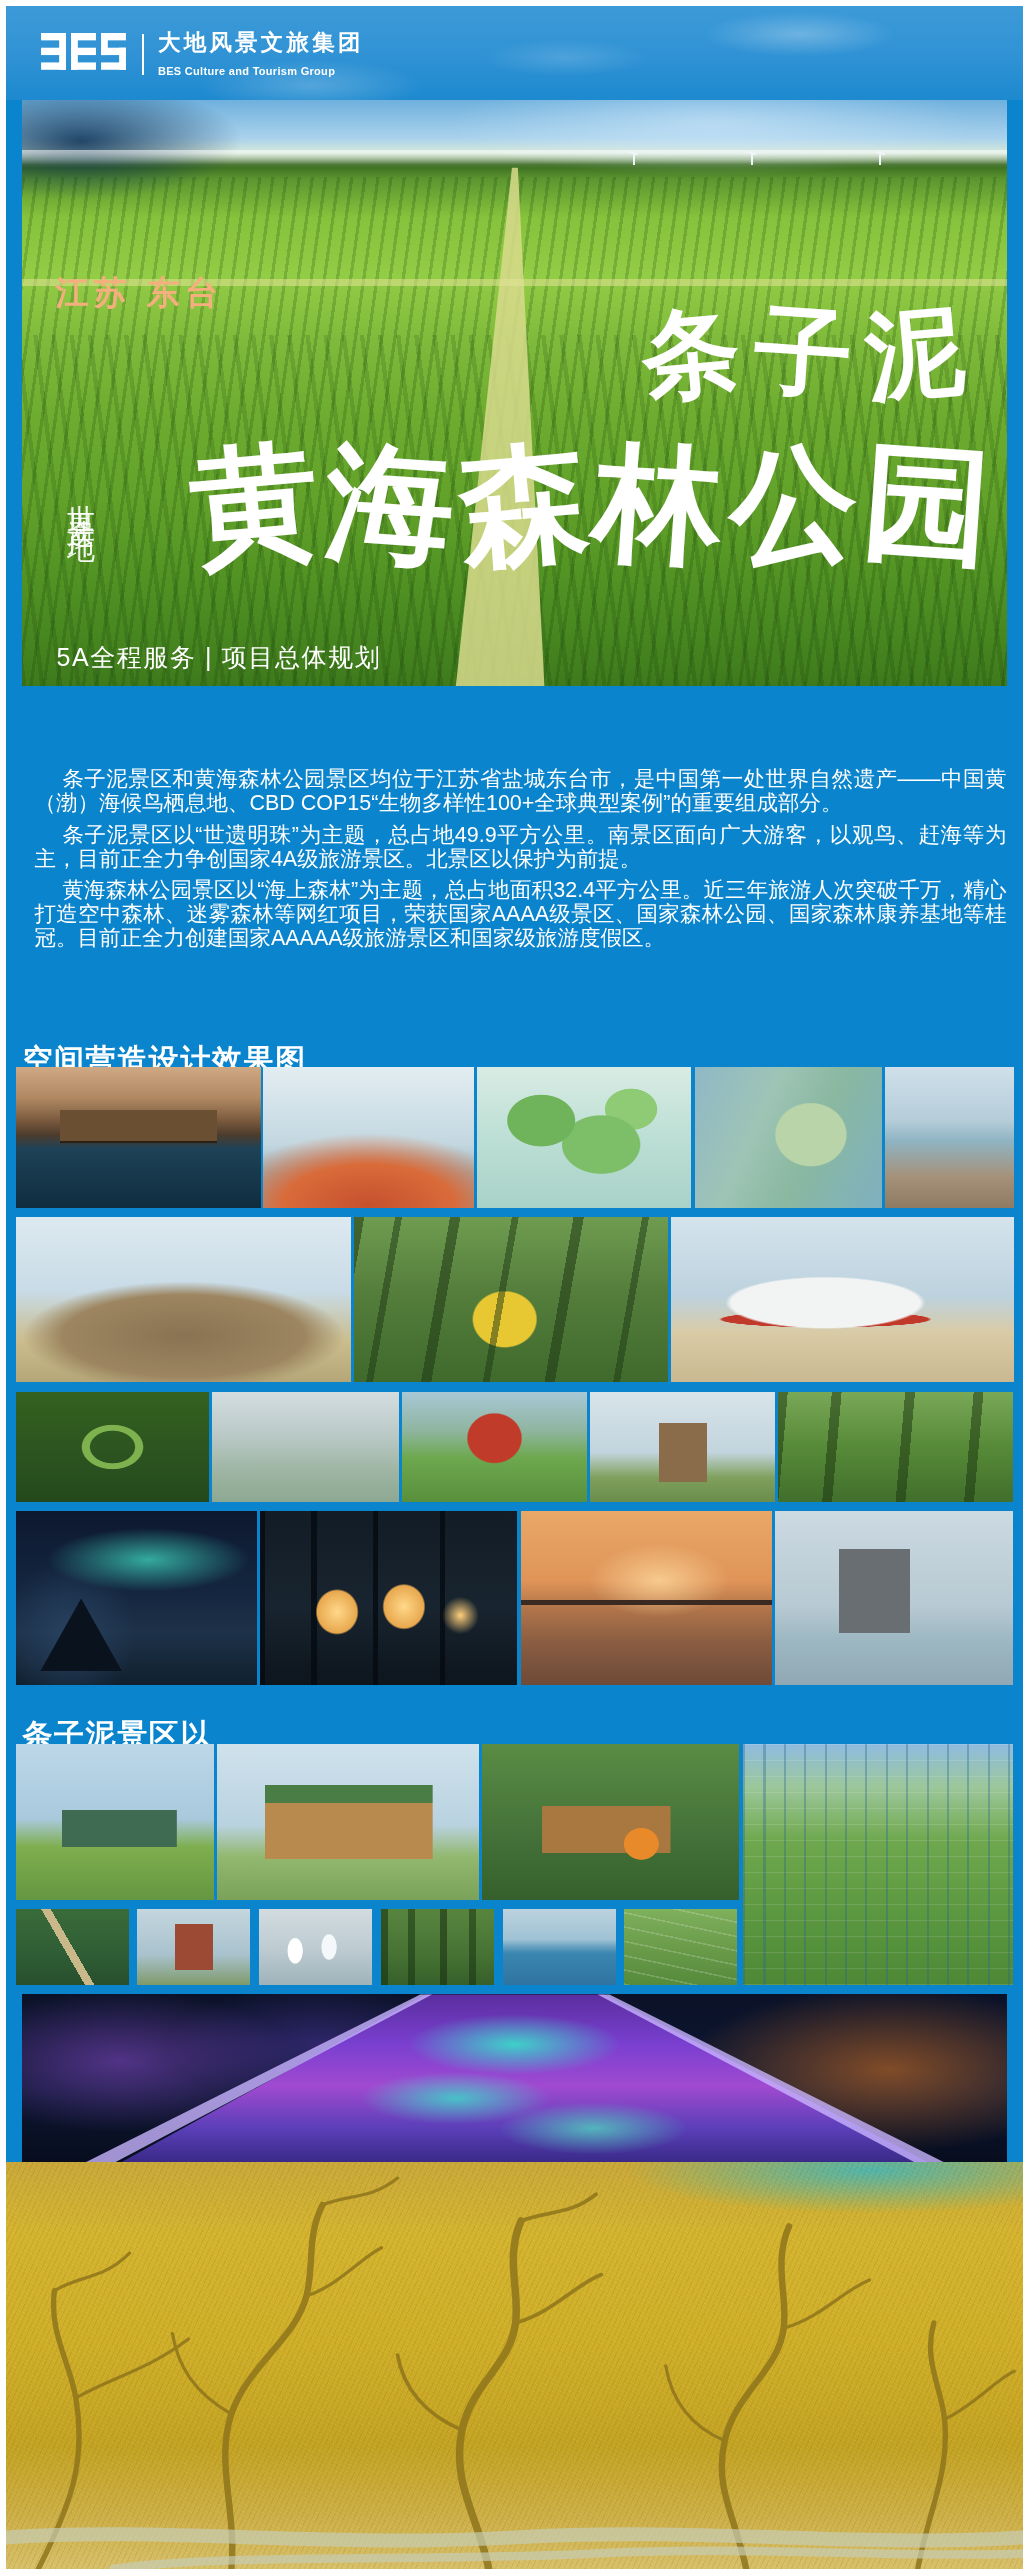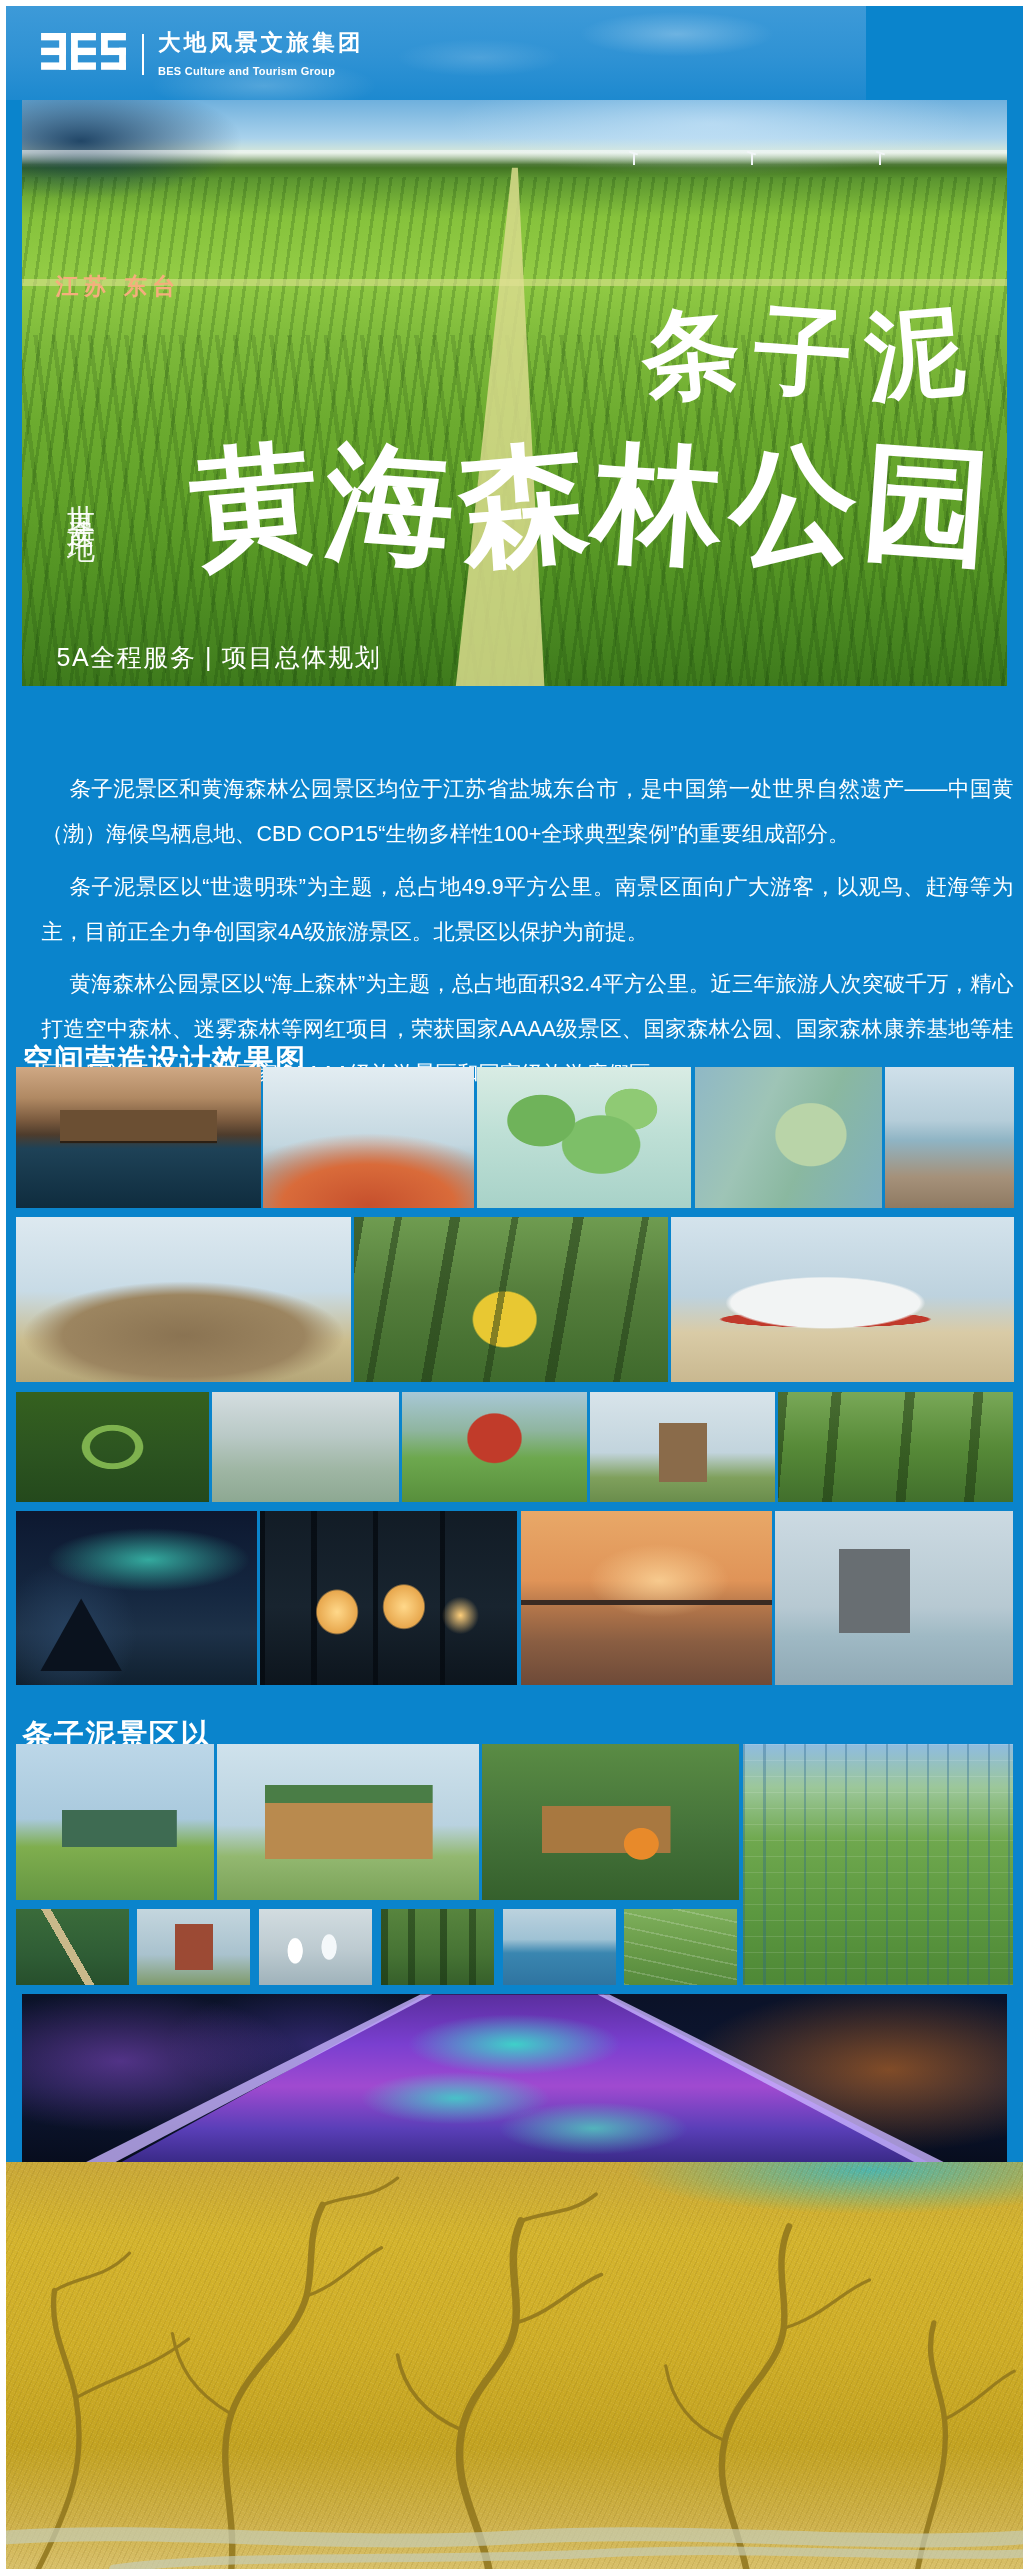--- a/index.html
+++ b/index.html
@@ -2,21 +2,21 @@
 <html style="font-size:8.6px"><head>
 <meta charset="utf-8">
 <style>
   html,body{margin:0;padding:0;background:#666;}
   .page{position:relative;width:1030px;height:2576px;background:#ffffff;margin:0 auto;overflow:hidden;
         font-family:"Liberation Sans","DejaVu Sans",sans-serif;}
   .canvas{position:absolute;left:6.4px;top:6.4px;width:1017px;height:2563px;background:#0a84cc;overflow:hidden;}
   .abs{position:absolute;}
 
   
-  .header{left:0;top:0;width:860px;height:94px;
+  .header{left:0;top:0;width:1017px;height:94px;
      background:
       radial-gradient(139px 32px at 78% 30%,rgba(255,255,255,.28),transparent 70%),
       radial-gradient(161px 38px at 30% 85%,rgba(255,255,255,.22),transparent 70%),
       radial-gradient(118px 27px at 55% 55%,rgba(255,255,255,.15),transparent 70%),
       linear-gradient(180deg,#3d9ad8 0%,#2f92d4 55%,#1d89cf 100%);}
   .logo-row{position:absolute;left:35px;top:25px;display:flex;align-items:center;}
   .logo-divider{width:1.6px;height:41px;background:#fff;margin:0 14px 0 16px;}
   .brand-cn{color:#fff;font-size:22.5px;font-weight:bold;letter-spacing:3.2px;line-height:1.1;}
   .brand-en{color:#fff;font-size:11px;font-weight:bold;letter-spacing:0.3px;margin-top:9px;}
 
@@ -32,33 +32,33 @@
   .hero-rows2{position:absolute;left:0;top:40%;width:100%;height:60%;
       background:repeating-linear-gradient(83deg,rgba(10,45,5,.15) 0 4.3px,rgba(255,255,255,0) 4.3px 18px);}
   .hero-haze{position:absolute;left:0;top:8.5%;width:100%;height:3%;
       background:linear-gradient(180deg,rgba(255,255,255,.55),rgba(255,255,255,0));}
   .hero-road{position:absolute;left:0;top:0;width:100%;height:100%;opacity:.85;
       background:#d8da8c;clip-path:polygon(44% 100%,53% 100%,50.3% 11.5%,49.7% 11.5%);}
   .hero-road2{position:absolute;left:0;top:30.5%;width:100%;height:1.1%;background:rgba(225,228,150,.55);}
   .wt{position:absolute;width:1.6px;height:10.7px;background:#f2f6f8;top:9.2%;}
   .wt::before{content:"";position:absolute;left:-3.8px;top:-2.1px;width:9px;height:1.6px;background:#f2f6f8;transform:rotate(18deg);}
 
-  .hero-location{position:absolute;left:33px;top:171px;color:#f5ae7d;font-size:23px;font-weight:bold;letter-spacing:5.4px;}
+  .hero-location{position:absolute;left:33px;top:171px;color:#f5ae7d;font-size:33px;font-weight:bold;letter-spacing:5.4px;}
   .hero-pinyin{position:absolute;left:16px;top:200px;color:rgba(255,255,255,.33);font-size:60px;line-height:68px;letter-spacing:2.1px;font-weight:500;white-space:pre-line;}
   .hero-vertical{position:absolute;left:39px;top:382px;writing-mode:vertical-rl;color:rgba(255,255,255,.92);
       font-size:28px;letter-spacing:7.5px;font-weight:500;}
   .hero-title1{position:absolute;right:29.5px;top:189px;color:#fff;font-size:98px;font-weight:bold;letter-spacing:14px;white-space:nowrap;}
   .hero-title2{position:absolute;right:9.7px;top:320px;color:#fff;font-size:128px;font-weight:bold;letter-spacing:6.4px;white-space:nowrap;}
   .playful span{display:inline-block;}
   .hero-badge{position:absolute;left:34px;top:541px;color:#fff;font-size:25px;font-weight:500;letter-spacing:1.6px;}
 
   
   .services{left:0;top:685px;width:1017px;height:32px;color:#fff;font-size:24px;font-weight:500;
       letter-spacing:1.6px;text-align:center;line-height:32px;}
-  .intro{left:35px;top:761px;width:972px;color:#fff;font-size:21.5px;line-height:45px;text-align:justify;}
+  .intro{left:28px;top:761px;width:972px;color:#fff;font-size:21.5px;line-height:24px;text-align:justify;}
   .intro p{margin:0 0 7.5px 0;text-indent:28px;}
   .sec-title{color:#fff;font-size:30px;font-weight:bold;letter-spacing:1.6px;}
 
   
   .tile{position:absolute;overflow:hidden;}
 
   .p-dusk{background:linear-gradient(180deg,#cfa884 0%,#b08963 22%,#7a5a3e 38%,#4e3c2c 48%,#1e4257 58%,#0f2c3e 100%);}
   .p-dusk::after{content:"";position:absolute;left:18%;top:30%;width:64%;height:22%;background:#6b4f33;box-shadow:0 2.1px 0 #2c2014;}
   .p-redcanopy{background:radial-gradient(120% 85% at 50% 98%,#c6502d 0%,#d96b3a 34%,rgba(217,107,58,0) 60%),
       linear-gradient(180deg,#e3edf2 0%,#c3d7e0 55%,#9db8c2 75%,#8aa8b2 100%);}

